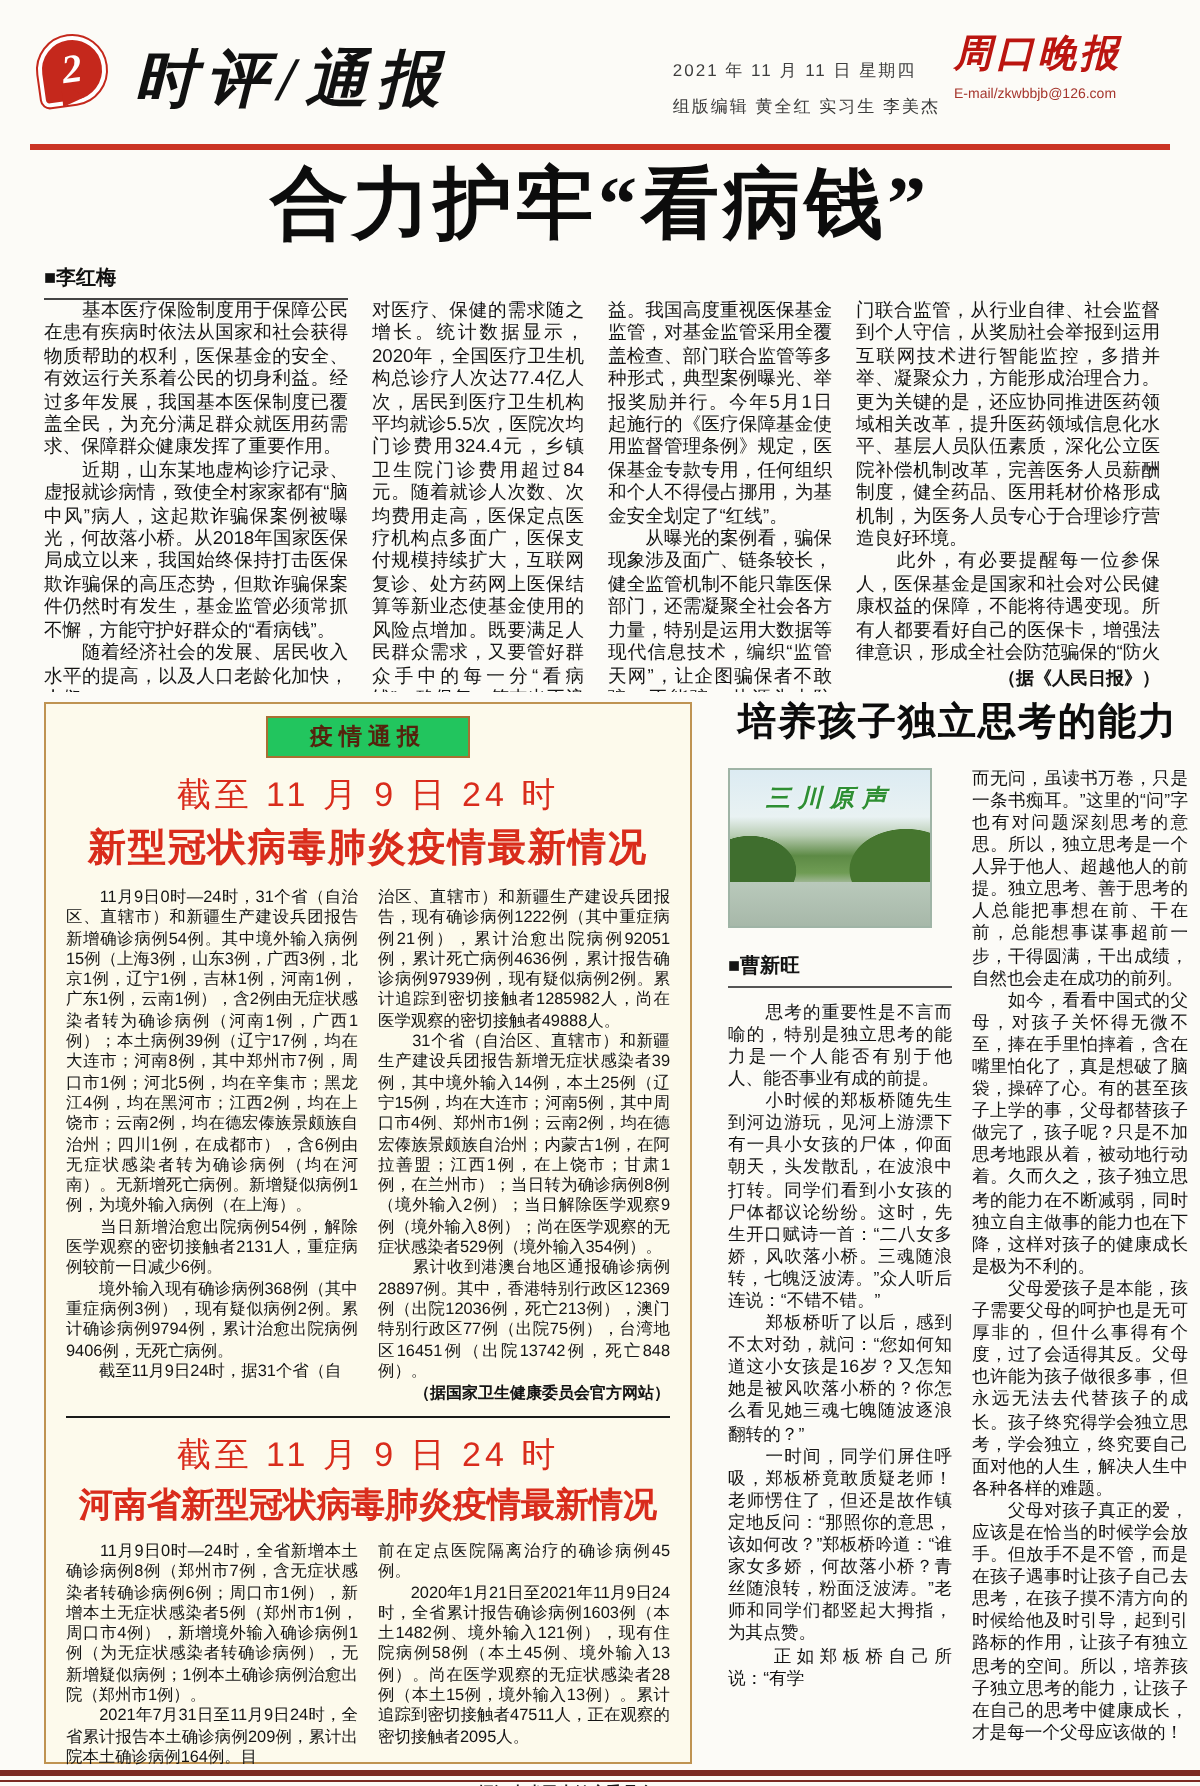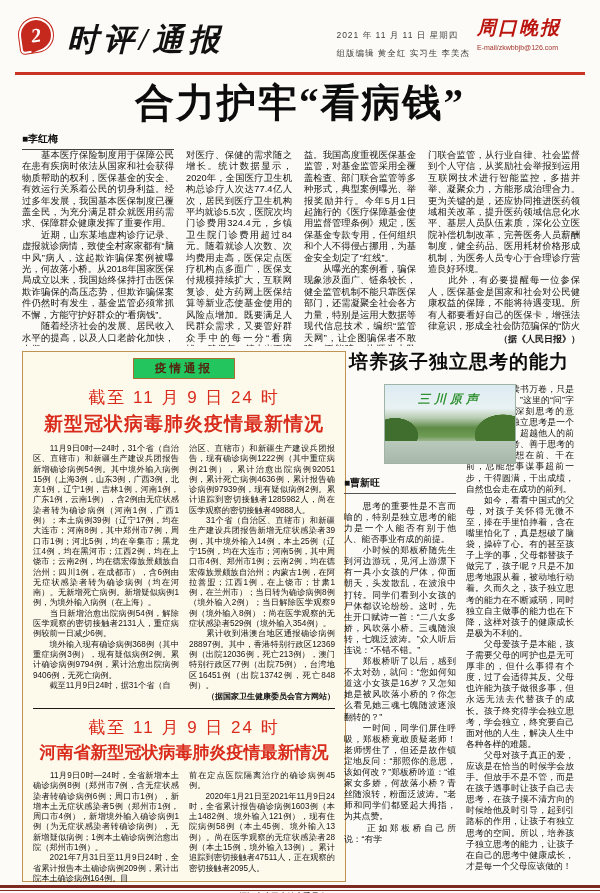--- a/index.html
+++ b/index.html
@@ -70,29 +70,28 @@
   .epi-cols { display:flex; gap:10px; margin-top:7px; }
   .ecol { flex:1; font-size:8.2px; line-height:10.3px; text-align:justify; white-space:pre-wrap; overflow:hidden; }
   .epi-cols.nat { height:258px; }
   .epi-cols.hen { height:131px; }
   .ecolwrap { flex:1; display:flex; flex-direction:column; }
   .ecolwrap .ecol { flex:1; width:100%; }
   .e-attr { font-size:8px; font-weight:700; text-align:right; padding-top:1px; }
   .epi-divider { border-top:1.5px solid #1a1a1a; margin:6px 0 5px; }
 
   
-  .right-article { position:absolute; left:344px; top:351px; width:230px; height:531px; }
+  .right-article { position:absolute; left:364px; top:351px; width:230px; height:531px; }
   .ra-title { text-align:center; font:900 19px/1.2 "Liberation Sans",sans-serif; color:#0c0c0c; letter-spacing:1px; }
   .ra-body { display:flex; gap:10px; margin-top:10px; height:494px; }
   .ra-left { width:112px; display:flex; flex-direction:column; }
   .ra-right { flex:1; }
   .photo {
-    position:relative; width:132px; height:80px; overflow:hidden; border:1px solid #9fb4a6;
+    position:relative; width:102px; height:80px; overflow:hidden; border:1px solid #9fb4a6;
     background:linear-gradient(180deg,#dcebf2 0%,#e9f2f3 30%,#b9cdb4 42%,#5d8a45 55%,#6f9c54 66%,#aebfa8 74%,#9db39d 100%);
-    margin-left:40px;
   }
   .photo .trees-l { position:absolute; left:-8px; top:30px; width:45px; height:34px; background:radial-gradient(ellipse at 40% 60%,#3f6e2e 0 60%,transparent 61%); }
   .photo .trees-r { position:absolute; right:-10px; top:26px; width:55px; height:40px; background:radial-gradient(ellipse at 60% 60%,#46762f 0 60%,transparent 61%); }
   .photo .water { position:absolute; left:0; right:0; bottom:0; height:22px; background:linear-gradient(180deg,#b9c9bb,#a7b8a9); }
   .photo .caption {
     position:absolute; top:6px; left:0; width:100%; text-align:center;
     font:italic 700 12px "Liberation Serif",serif; color:#2e8f33; letter-spacing:4px;
     text-shadow:0 0 2px #ffffffcc;
   }
   .ra-author { margin-top:12px; font-size:10px; font-weight:700; border-bottom:1px solid #555; padding-bottom:3px; }

